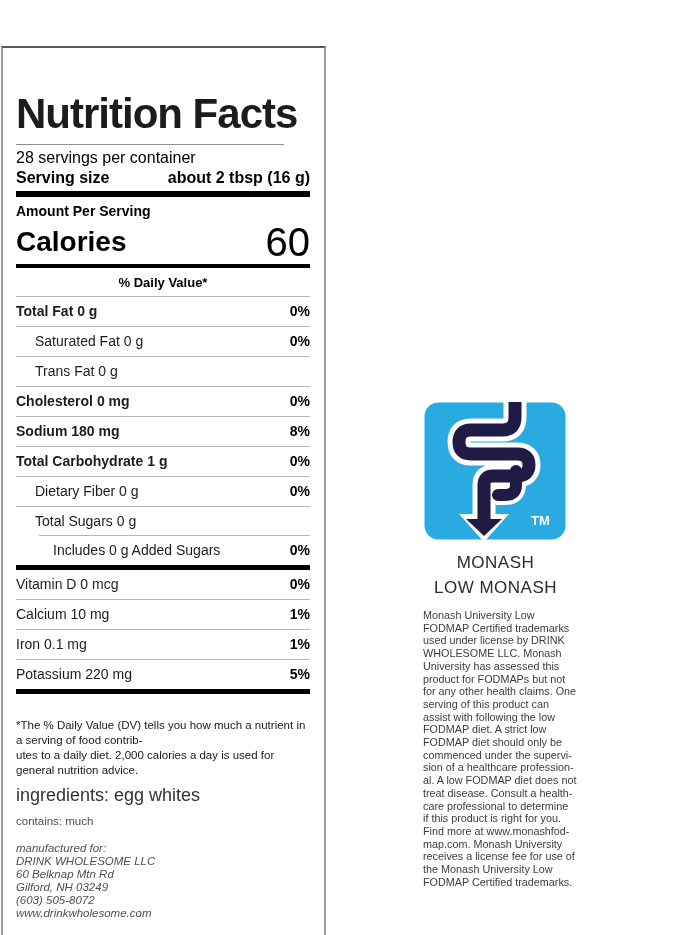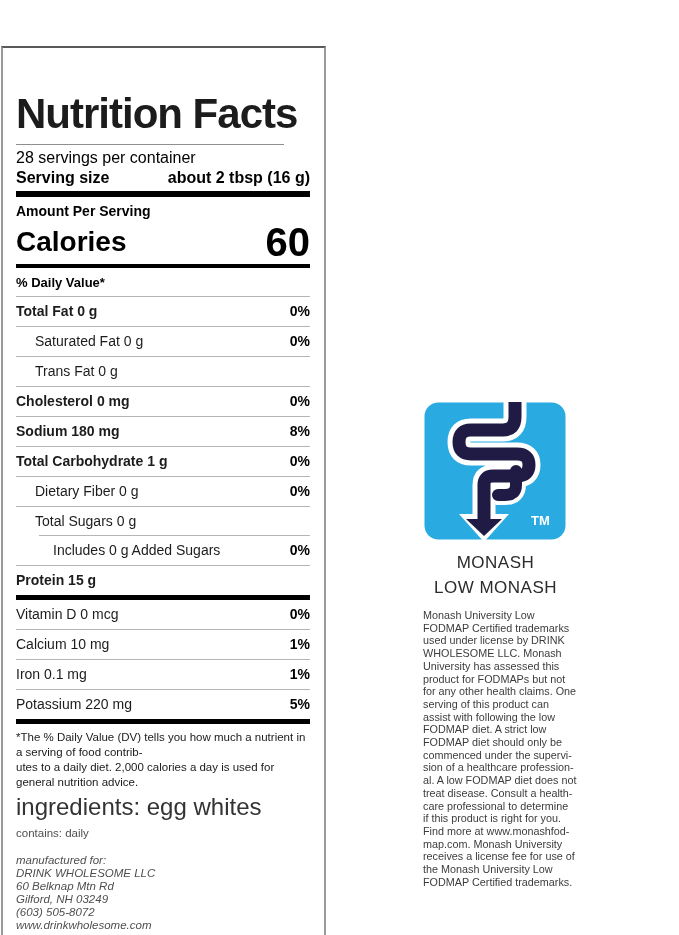--- a/index.html
+++ b/index.html
@@ -25,37 +25,37 @@
   .serving-row { display:flex; justify-content:space-between; margin-top:2px;
                  font-size:16px; line-height:18px; font-weight:bold; }
   .bar { background:#000; width:100%; }
   .bar-6 { height:6px; margin-top:4px; }
   .bar-4 { height:4px; margin-top:5px; }
   .bar-5 { height:5px; }
   .aps { margin-top:6px; font-size:14px; line-height:16px; font-weight:bold; }
   .cal-row { display:flex; justify-content:space-between; align-items:center;
              margin-top:6px; height:34px; }
   .cal-label { font-size:28px; line-height:34px; font-weight:bold; }
-  .cal-value { font-size:40px; line-height:34px; font-weight:bold; }
-  .dv-header { text-align:left; font-size:13px; font-weight:bold; padding:7px 0 6px 0; }
+  .cal-value { font-size:40px; line-height:34px; font-weight:normal; }
+  .dv-header { text-align:center; font-size:13px; font-weight:bold; padding:7px 0 6px 0; }
 
   .row { position:relative; display:flex; justify-content:space-between;
          border-top:1px solid #b5b5b5; padding:7px 0; font-size:14px; line-height:15px; }
   .row .lbl { color:#1c1c1c;text-align:right; }
   .row .lbl.b { font-weight:bold; }
   .row .pct { font-weight:bold; }
   .i1 { padding-left:19px; }
   .i2 { padding-left:37px; }
   .row.sep-indent { border-top:none; }
   .row.sep-indent::before { content:""; position:absolute; left:23px; right:0; top:-1px;
                             border-top:1px solid #b5b5b5; }
 
-  .footnote { font-size:11.5px; line-height:15px; padding-top:6px; color:#1a1a1a;
+  .footnote { font-size:11.5px; line-height:15px; padding-top:24px; color:#1a1a1a;
               white-space:pre-line; }
-  .ingredients { margin-top:5px; font-size:24px; line-height:24px; color:#333; }
+  .ingredients { margin-top:5px; font-size:18px; line-height:24px; color:#333; }
   .contains { margin-top:7px; font-size:11.5px; line-height:14px; color:#4f4f4f; }
   .manufactured { margin-top:14px; font-size:11.5px; line-height:13px; color:#4f4f4f;
                   white-space:pre-line;font-style:italic; }
 
   
   .monash-col { position:absolute; left:423px; top:401px; width:145px; }
   .monash-badge { display:block; }
   .monash-name { margin-top:9px; text-align:center; font-size:17px; line-height:25px;
                  font-weight:300; letter-spacing:0.5px; color:#2b2b2b; }
   .monash-desc { margin-top:9px; font-size:10.8px; line-height:12.7px; color:#3c3c3c;
@@ -117,24 +117,20 @@
       <span class="pct">0%</span>
     </div>
     <div class="row">
       <span class="lbl i1">Total Sugars 0 g</span>
       <span class="pct"></span>
     </div>
     <div class="row sep-indent">
       <span class="lbl i2">Includes 0 g Added Sugars</span>
       <span class="pct">0%</span>
     </div>
-    <div class="row">
-      <span class="lbl b">Protein 15 g</span>
-      <span class="pct"></span>
-    </div>
 
     <div class="bar bar-5"></div>
 
     <div class="row" style="border-top:none;">
       <span class="lbl">Vitamin D 0 mcg</span>
       <span class="pct">0%</span>
     </div>
     <div class="row">
       <span class="lbl">Calcium 10 mg</span>
       <span class="pct">1%</span>
@@ -146,21 +142,21 @@
     <div class="row">
       <span class="lbl">Potassium 220 mg</span>
       <span class="pct">5%</span>
     </div>
 
     <div class="bar bar-5"></div>
 
     <div class="footnote">*The % Daily Value (DV) tells you how much a nutrient in a serving of food contrib-
 utes to a daily diet. 2,000 calories a day is used for general nutrition advice.</div>
     <div class="ingredients">ingredients: egg whites</div>
-    <div class="contains">contains: daily</div>
+    <div class="contains">contains: much</div>
     <div class="manufactured">manufactured for:
 DRINK WHOLESOME LLC
 60 Belknap Mtn Rd
 Gilford, NH 03249
 (603) 505-8072
 www.drinkwholesome.com</div>
   </div>
 
   <div class="monash-col">
     <svg class="monash-badge" width="144" height="140" viewBox="0 0 144 140">

